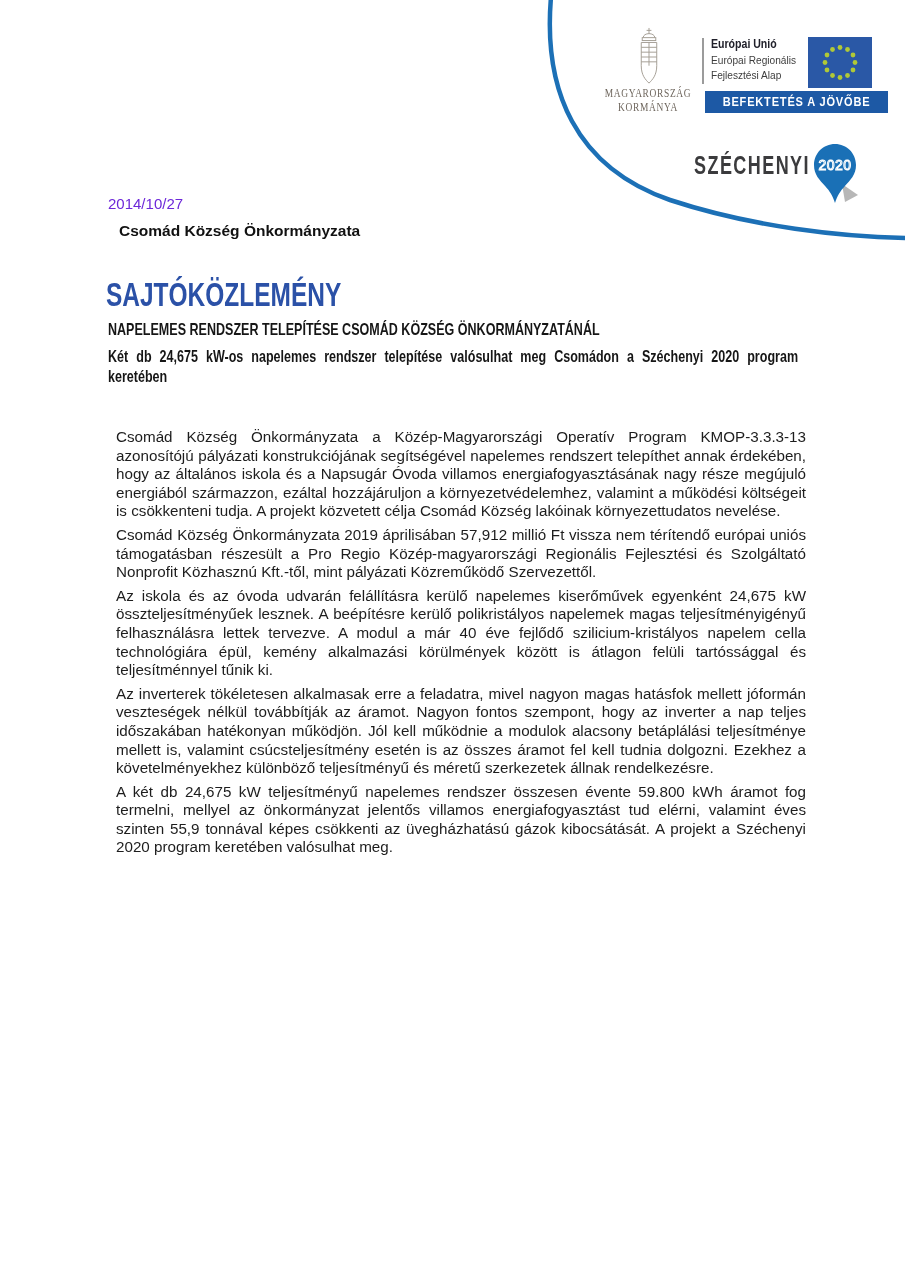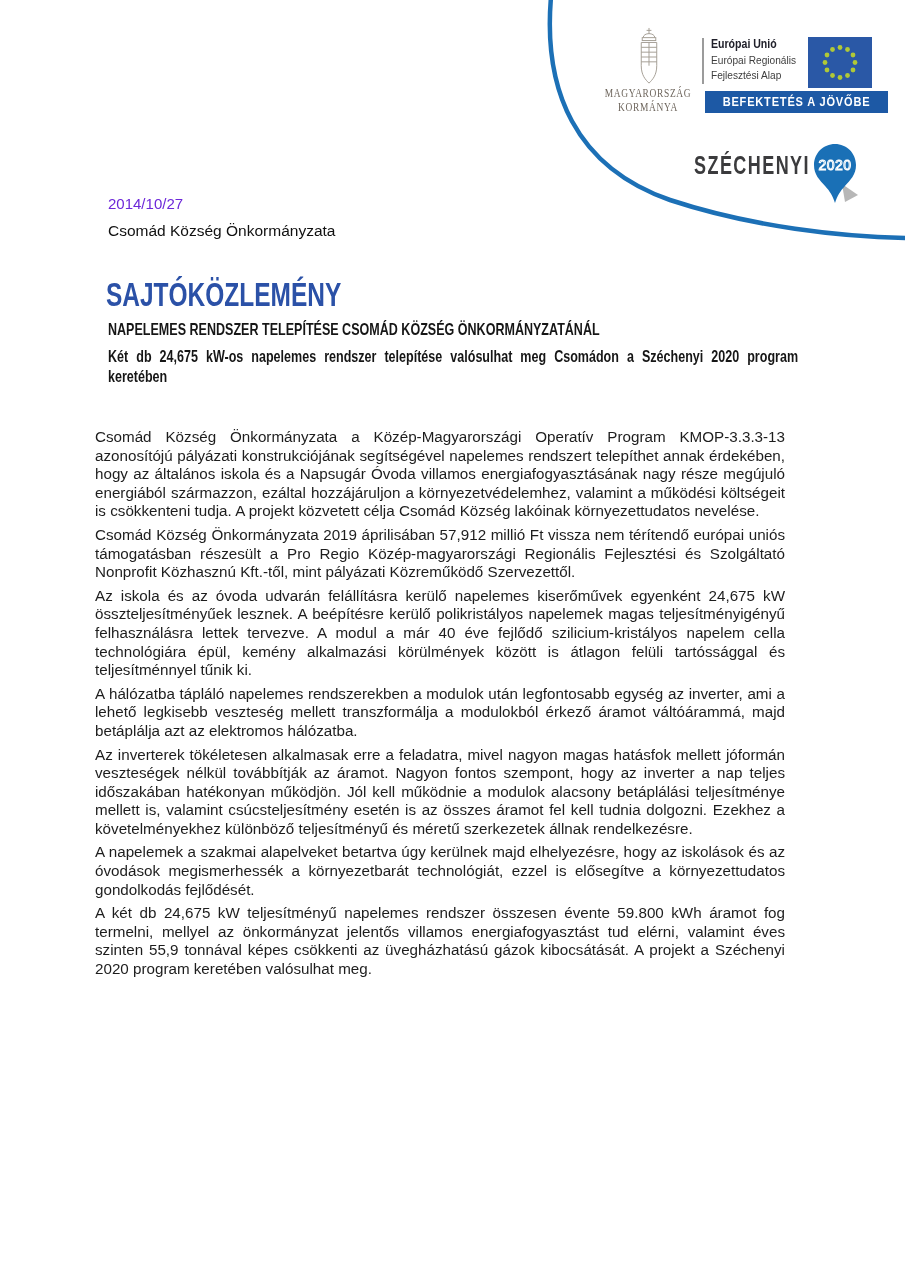--- a/index.html
+++ b/index.html
@@ -46,38 +46,38 @@
     transform:scaleX(0.72);transform-origin:0 0;white-space:nowrap;
   }
   .sz-pin{position:absolute;left:812px;top:143px;}
   .sz-pin text{
     font-family:"Liberation Sans", sans-serif;
     font-size:14px;letter-spacing:0.5px;
     fill:none;stroke:#ffffff;stroke-width:1px;
   }
   
   .date{position:absolute;left:108px;top:194px;font-size:15px;line-height:19px;color:#6d28d9;}
-  .org{position:absolute;left:108px;top:221px;font-size:15.5px;line-height:19px;font-weight:normal;color:#111;}
+  .org{position:absolute;left:119px;top:221px;font-size:15.5px;line-height:19px;font-weight:bold;color:#111;}
   .title{
     position:absolute;left:106px;top:277px;margin:0;
     font-size:34px;line-height:1;font-weight:bold;color:#2b51a7;
     transform:scaleX(0.72);transform-origin:0 0;white-space:nowrap;
   }
   .headline{
     position:absolute;left:108px;top:320px;margin:0;width:908px;
     font-size:16.5px;line-height:1.1;font-weight:bold;color:#161616;
     transform:scaleX(0.76);transform-origin:0 0;white-space:nowrap;
   }
   .lead{
     position:absolute;left:108px;top:346px;margin:0;width:908px;
     font-size:16.5px;line-height:20px;font-weight:bold;color:#161616;
     text-align:justify;
     transform:scaleX(0.76);transform-origin:0 0;
   }
-  .body-text{position:absolute;left:95px;top:428px;width:690px;}
+  .body-text{position:absolute;left:116px;top:428px;width:690px;}
   .body-text p{
     margin:0 0 5px 0;
     font-size:15.2px;line-height:18.6px;
     text-align:justify;color:#1d1d1d;
   }
 </style>
 </head>
 <body>
 
 <div class="page">
@@ -139,19 +139,17 @@
   <div class="org">Csomád Község Önkormányzata</div>
 
   <h1 class="title">SAJTÓKÖZLEMÉNY</h1>
   <h2 class="headline">NAPELEMES RENDSZER TELEPÍTÉSE CSOMÁD KÖZSÉG ÖNKORMÁNYZATÁNÁL</h2>
   <p class="lead">Két db 24,675 kW-os napelemes rendszer telepítése valósulhat meg Csomádon a Széchenyi 2020 program keretében</p>
 
   <div class="body-text">
     <p>Csomád Község Önkormányzata a Közép-Magyarországi Operatív Program KMOP-3.3.3-13 azonosítójú pályázati konstrukciójának segítségével napelemes rendszert telepíthet annak érdekében, hogy az általános iskola és a Napsugár Óvoda villamos energiafogyasztásának nagy része megújuló energiából származzon, ezáltal hozzájáruljon a környezetvédelemhez, valamint a működési költségeit is csökkenteni tudja. A projekt közvetett célja Csomád Község lakóinak környezettudatos nevelése.</p>
     <p>Csomád Község Önkormányzata 2019 áprilisában 57,912 millió Ft vissza nem térítendő európai uniós támogatásban részesült a Pro Regio Közép-magyarországi Regionális Fejlesztési és Szolgáltató Nonprofit Közhasznú Kft.-től, mint pályázati Közreműködő Szervezettől.</p>
     <p>Az iskola és az óvoda udvarán felállításra kerülő napelemes kiserőművek egyenként 24,675 kW összteljesítményűek lesznek. A beépítésre kerülő polikristályos napelemek magas teljesítményigényű felhasználásra lettek tervezve. A modul a már 40 éve fejlődő szilicium-kristályos napelem cella technológiára épül, kemény alkalmazási körülmények között is átlagon felüli tartóssággal és teljesítménnyel tűnik ki.</p>
-    <p>A hálózatba tápláló napelemes rendszerekben a modulok után legfontosabb egység az inverter, ami a lehető legkisebb veszteség mellett transzformálja a modulokból érkező áramot váltóárammá, majd betáplálja azt az elektromos hálózatba.</p>
     <p>Az inverterek tökéletesen alkalmasak erre a feladatra, mivel nagyon magas hatásfok mellett jóformán veszteségek nélkül továbbítják az áramot. Nagyon fontos szempont, hogy az inverter a nap teljes időszakában hatékonyan működjön. Jól kell működnie a modulok alacsony betáplálási teljesítménye mellett is, valamint csúcsteljesítmény esetén is az összes áramot fel kell tudnia dolgozni. Ezekhez a követelményekhez különböző teljesítményű és méretű szerkezetek állnak rendelkezésre.</p>
-    <p>A napelemek a szakmai alapelveket betartva úgy kerülnek majd elhelyezésre, hogy az iskolások és az óvodások megismerhessék a környezetbarát technológiát, ezzel is elősegítve a környezettudatos gondolkodás fejlődését.</p>
     <p>A két db 24,675 kW teljesítményű napelemes rendszer összesen évente 59.800 kWh áramot fog termelni, mellyel az önkormányzat jelentős villamos energiafogyasztást tud elérni, valamint éves szinten 55,9 tonnával képes csökkenti az üvegházhatású gázok kibocsátását. A projekt a Széchenyi 2020 program keretében valósulhat meg.</p>
   </div>
 
 </div>
 
 </body></html>

